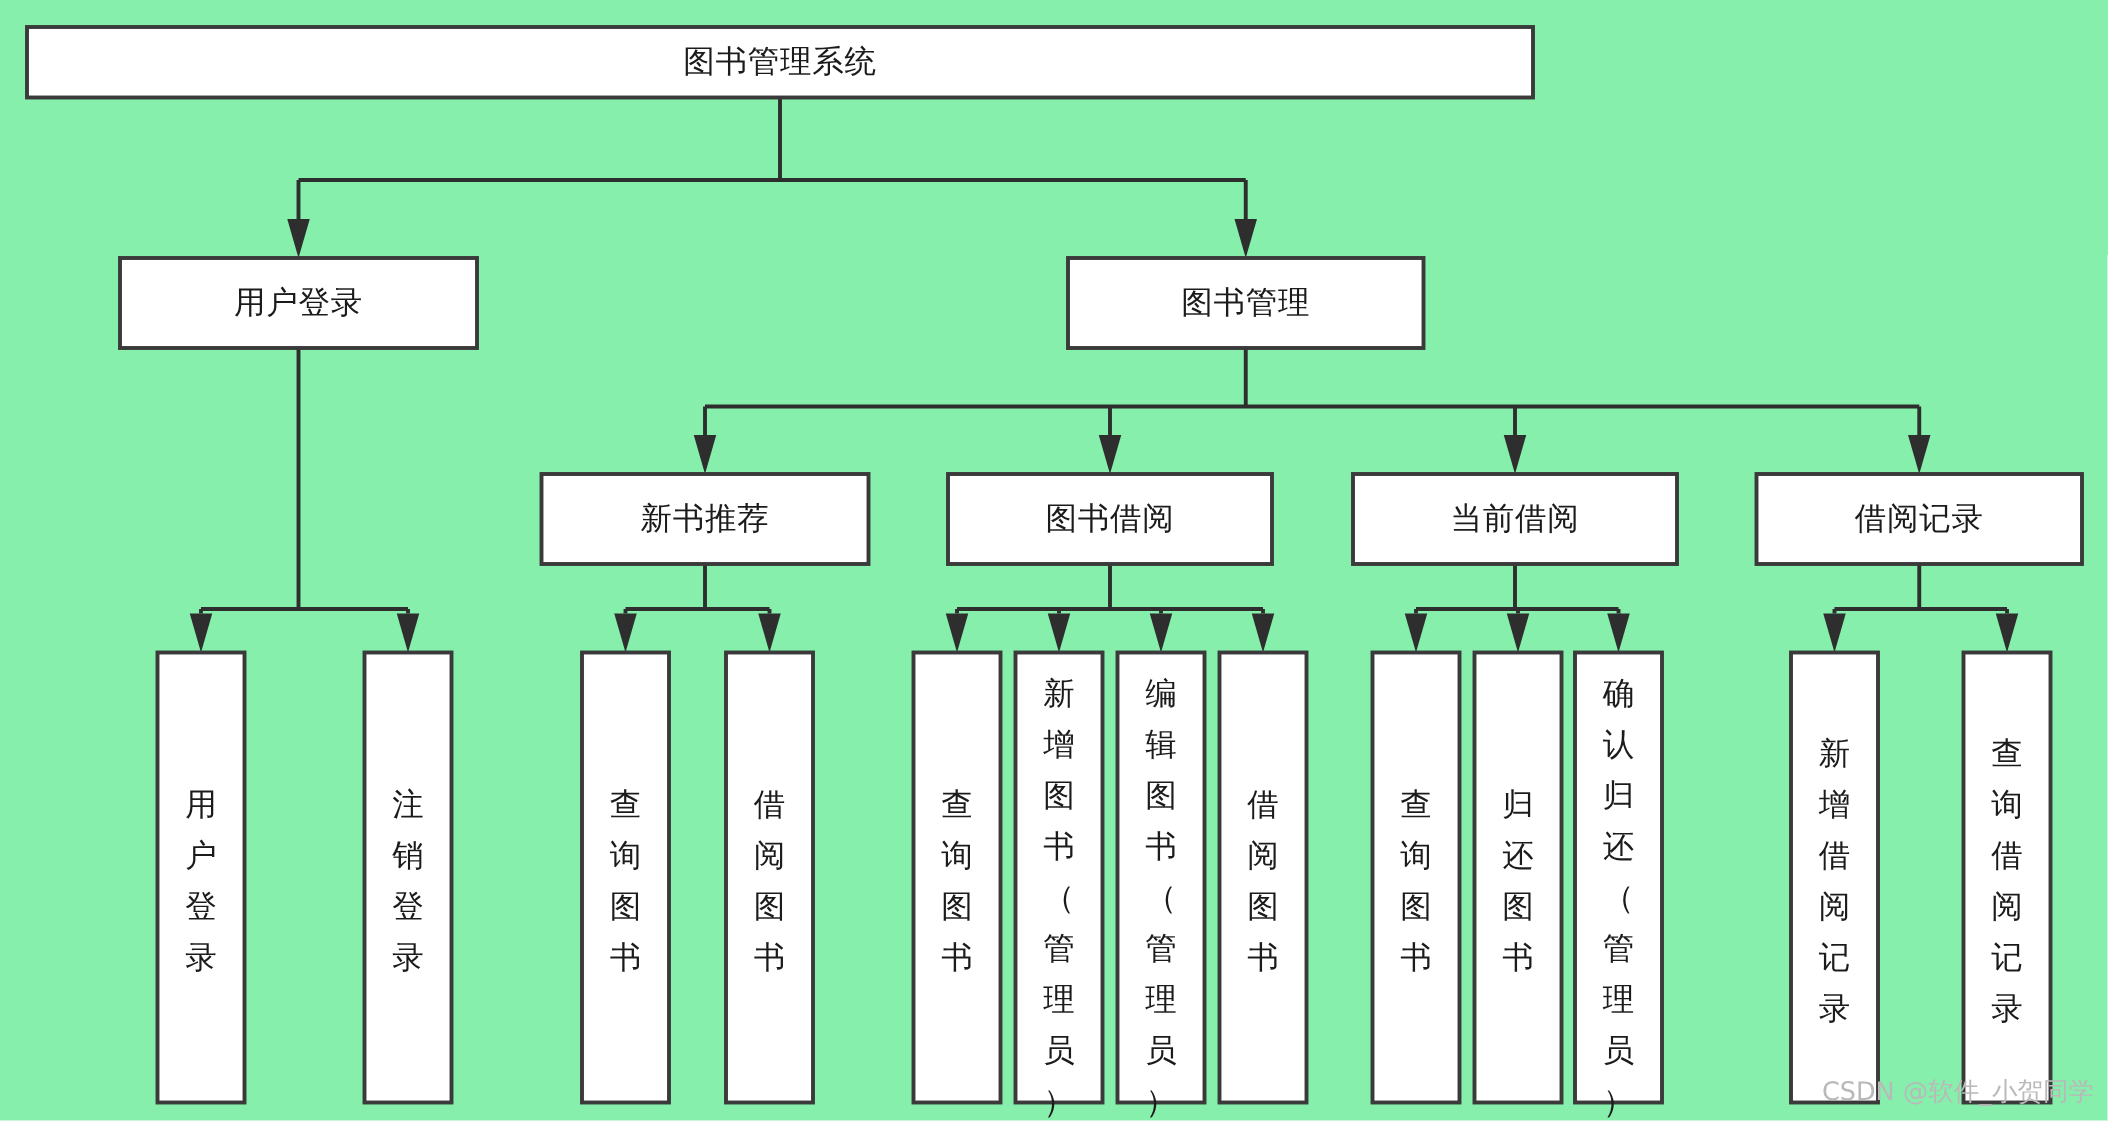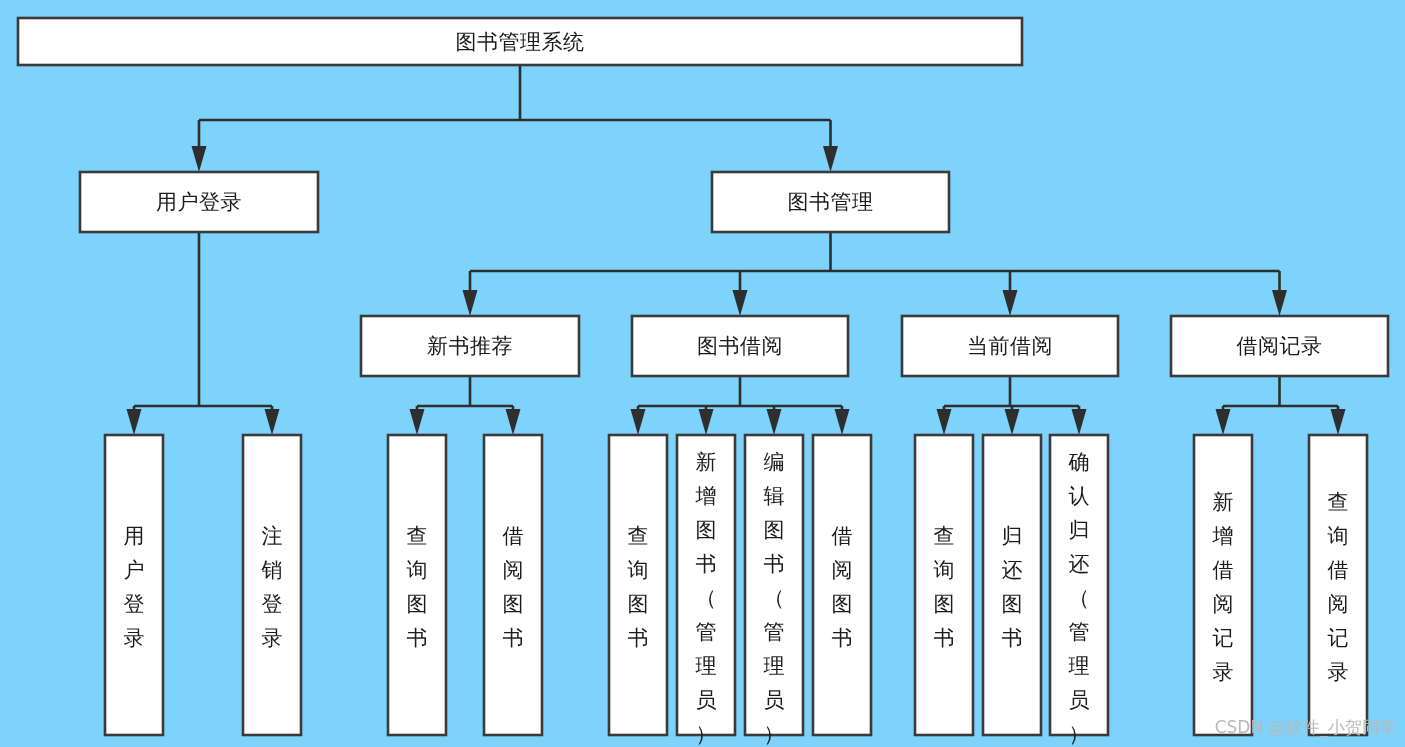--- a/index.html
+++ b/index.html
@@ -8,21 +8,21 @@
     padding: 0;
     background: #ffffff;
   }
   body {
     font-family: "DejaVu Sans", "Liberation Sans", sans-serif;
   }
   #diagram-root {
     position: relative;
     width: 1405px;
     height: 747px;
-    background: #7dd3fc;
+    background: #86efac;
     overflow: hidden;
   }
   svg.diagram-canvas {
     position: absolute;
     top: 0;
     left: 0;
     width: 1405px;
     height: 747px;
     display: block;
   }

